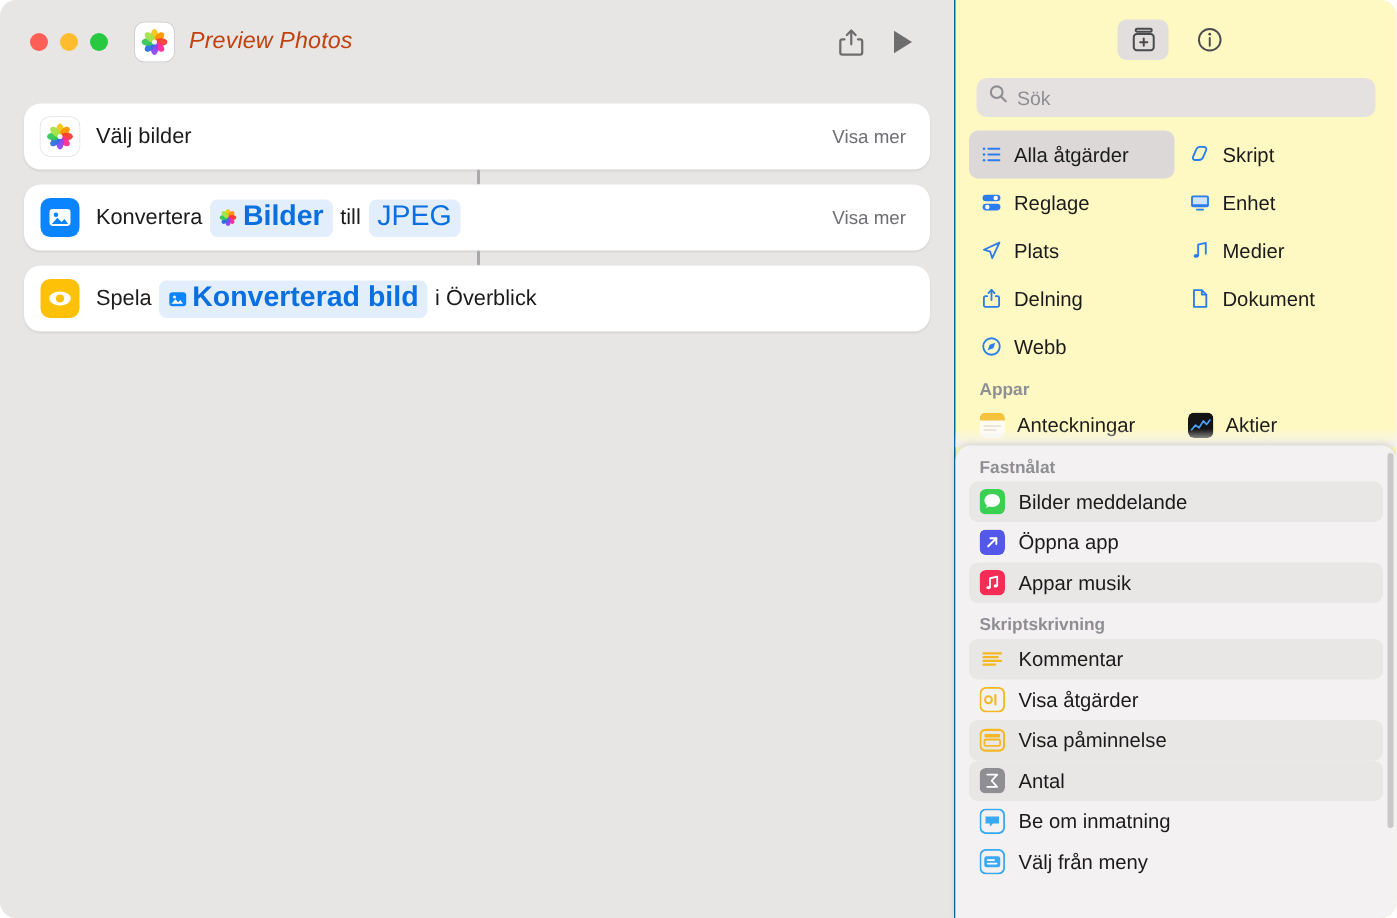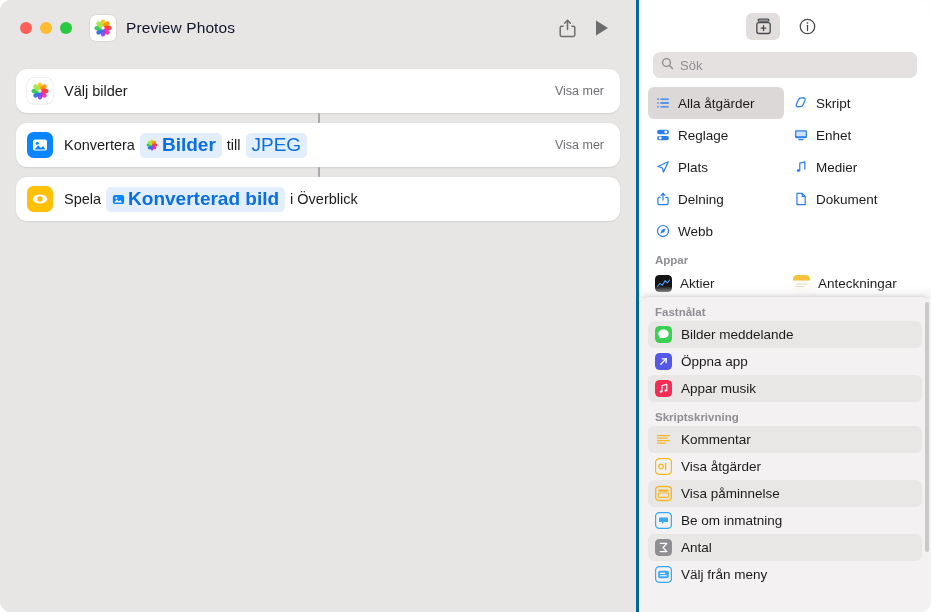--- a/index.html
+++ b/index.html
@@ -46,22 +46,23 @@
     width: 26px; height: 26px;
     border-radius: 6px;
     background: #ffffff;
     display: flex; align-items: center; justify-content: center;
     box-shadow: 0 0 0 0.5px rgba(0,0,0,.12);
     margin-right: 10px;
     flex: 0 0 auto;
   }
   #window-title {
     font-size: 15.5px;
-    color: #0f172a;
+    color: #c2410c;
     letter-spacing: .1px;
+    font-style: italic;
   }
   .tb-spacer { flex: 1 1 auto; }
   .tb-btn {
     width: 34px; height: 30px;
     display: flex; align-items: center; justify-content: center;
     color: #6d6d6d;
   }
 
   
   #action-list {
@@ -121,22 +122,22 @@
     margin-left: auto;
     font-size: 12.5px;
     color: #6e6e73;
   }
 
   
   #library-pane {
     position: absolute;
     right: 0; top: 0;
     width: 295px; height: 612px;
-    background: #ffffff;
-    border-left: 3px solid #0369a1;
+    background: #fef9c3;
+    border-left: 1px solid #0369a1;
   }
   #lib-toolbar {
     height: 52px;
     display: flex; align-items: center; justify-content: center;
     gap: 10px;
   }
   .lib-tb-btn {
     width: 34px; height: 27px;
     border-radius: 6px;
     display: flex; align-items: center; justify-content: center;
@@ -528,36 +529,36 @@
       </div>
 
     </div>
 
     <div class="group-title">Appar</div>
 
     <div id="apps-grid">
       <div class="appitem">
         <span class="appico">
           <svg width="17" height="17" viewBox="0 0 17 17">
-            <rect width="17" height="17" rx="4" fill="#141414"></rect>
-            <path d="M2.4 11.5 L5 8.4 L7.4 10.2 L10.2 5.6 L12.4 8 L14.6 5" fill="none" stroke="#4aa3ff" stroke-width="1.1" stroke-linecap="round" stroke-linejoin="round"></path>
-          </svg>
-        </span>
-        <span>Aktier</span>
+            <rect width="17" height="17" rx="4" fill="#fdfbf2"></rect>
+            <path d="M0 4 a4 4 0 0 1 4 -4 h9 a4 4 0 0 1 4 4 v1.4 H0 Z" fill="#f5c33b"></path>
+            <path d="M3 9 H14 M3 11.6 H11" stroke="#e3ded0" stroke-width="1" stroke-linecap="round"></path>
+          </svg>
+        </span>
+        <span>Anteckningar</span>
       </div>
 
       <div class="appitem">
         <span class="appico">
           <svg width="17" height="17" viewBox="0 0 17 17">
-            <rect width="17" height="17" rx="4" fill="#fdfbf2"></rect>
-            <path d="M0 4 a4 4 0 0 1 4 -4 h9 a4 4 0 0 1 4 4 v1.4 H0 Z" fill="#f5c33b"></path>
-            <path d="M3 9 H14 M3 11.6 H11" stroke="#e3ded0" stroke-width="1" stroke-linecap="round"></path>
-          </svg>
-        </span>
-        <span>Anteckningar</span>
+            <rect width="17" height="17" rx="4" fill="#141414"></rect>
+            <path d="M2.4 11.5 L5 8.4 L7.4 10.2 L10.2 5.6 L12.4 8 L14.6 5" fill="none" stroke="#4aa3ff" stroke-width="1.1" stroke-linecap="round" stroke-linejoin="round"></path>
+          </svg>
+        </span>
+        <span>Aktier</span>
       </div>
 
       <div class="appitem">
         <span class="appico">
           <svg width="17" height="17" viewBox="0 0 17 17">
             <rect width="17" height="17" rx="4" fill="#1d8cf5"></rect>
             <path d="M4.2 12 L7 6.6 M12.8 12 L10 6.6 M8.5 4.6 L12 12 M3.4 12 H13.6" fill="none" stroke="#fff" stroke-width="1.1" stroke-linecap="round"></path>
           </svg>
         </span>
         <span>App Store</span>
@@ -642,38 +643,38 @@
           <span class="ov-ico">
             <svg width="17" height="17" viewBox="0 0 17 17">
               <rect x=".6" y="1.6" width="15.8" height="13.8" rx="3.4" fill="none" stroke="#f5b824" stroke-width="1.5"></rect>
               <rect x="3.3" y="4.4" width="10.4" height="2.3" rx=".7" fill="#f5b824"></rect>
               <rect x="3.3" y="8" width="10.4" height="4.3" rx="1" fill="none" stroke="#f5b824" stroke-width="1.2"></rect>
             </svg>
           </span>
           <span>Visa påminnelse</span>
         </div>
 
+        <div class="ov-row striped">
+          <span class="ov-ico">
+            <svg width="17" height="17" viewBox="0 0 17 17">
+              <rect width="17" height="17" rx="4" fill="#8e8e93"></rect>
+              <path d="M5.2 4.4 H11.8 L8.1 8.5 L11.8 12.6 H5.2" fill="none" stroke="#fff" stroke-width="1.2" stroke-linecap="round" stroke-linejoin="round"></path>
+            </svg>
+          </span>
+          <span>Antal</span>
+        </div>
+
         <div class="ov-row">
           <span class="ov-ico">
             <svg width="17" height="17" viewBox="0 0 17 17">
               <rect x=".5" y=".5" width="16" height="16" rx="4" fill="none" stroke="#3aa9f5" stroke-width="1.4"></rect>
               <path d="M4 5.4 h9 v4.6 h-4 l-2.1 2.2 V10 H4 Z" fill="#3aa9f5"></path>
             </svg>
           </span>
           <span>Be om inmatning</span>
-        </div>
-
-        <div class="ov-row striped">
-          <span class="ov-ico">
-            <svg width="17" height="17" viewBox="0 0 17 17">
-              <rect width="17" height="17" rx="4" fill="#8e8e93"></rect>
-              <path d="M5.2 4.4 H11.8 L8.1 8.5 L11.8 12.6 H5.2" fill="none" stroke="#fff" stroke-width="1.2" stroke-linecap="round" stroke-linejoin="round"></path>
-            </svg>
-          </span>
-          <span>Antal</span>
         </div>
 
         <div class="ov-row">
           <span class="ov-ico">
             <svg width="17" height="17" viewBox="0 0 17 17">
               <rect x=".5" y=".5" width="16" height="16" rx="4" fill="none" stroke="#3aa9f5" stroke-width="1.4"></rect>
               <rect x="3.2" y="4.8" width="10.6" height="7.4" rx="1.6" fill="#3aa9f5"></rect>
               <path d="M5.4 7.4 h4.4 M5.4 9.7 h6" stroke="#fff" stroke-width="1.1" stroke-linecap="round"></path>
             </svg>
           </span>

